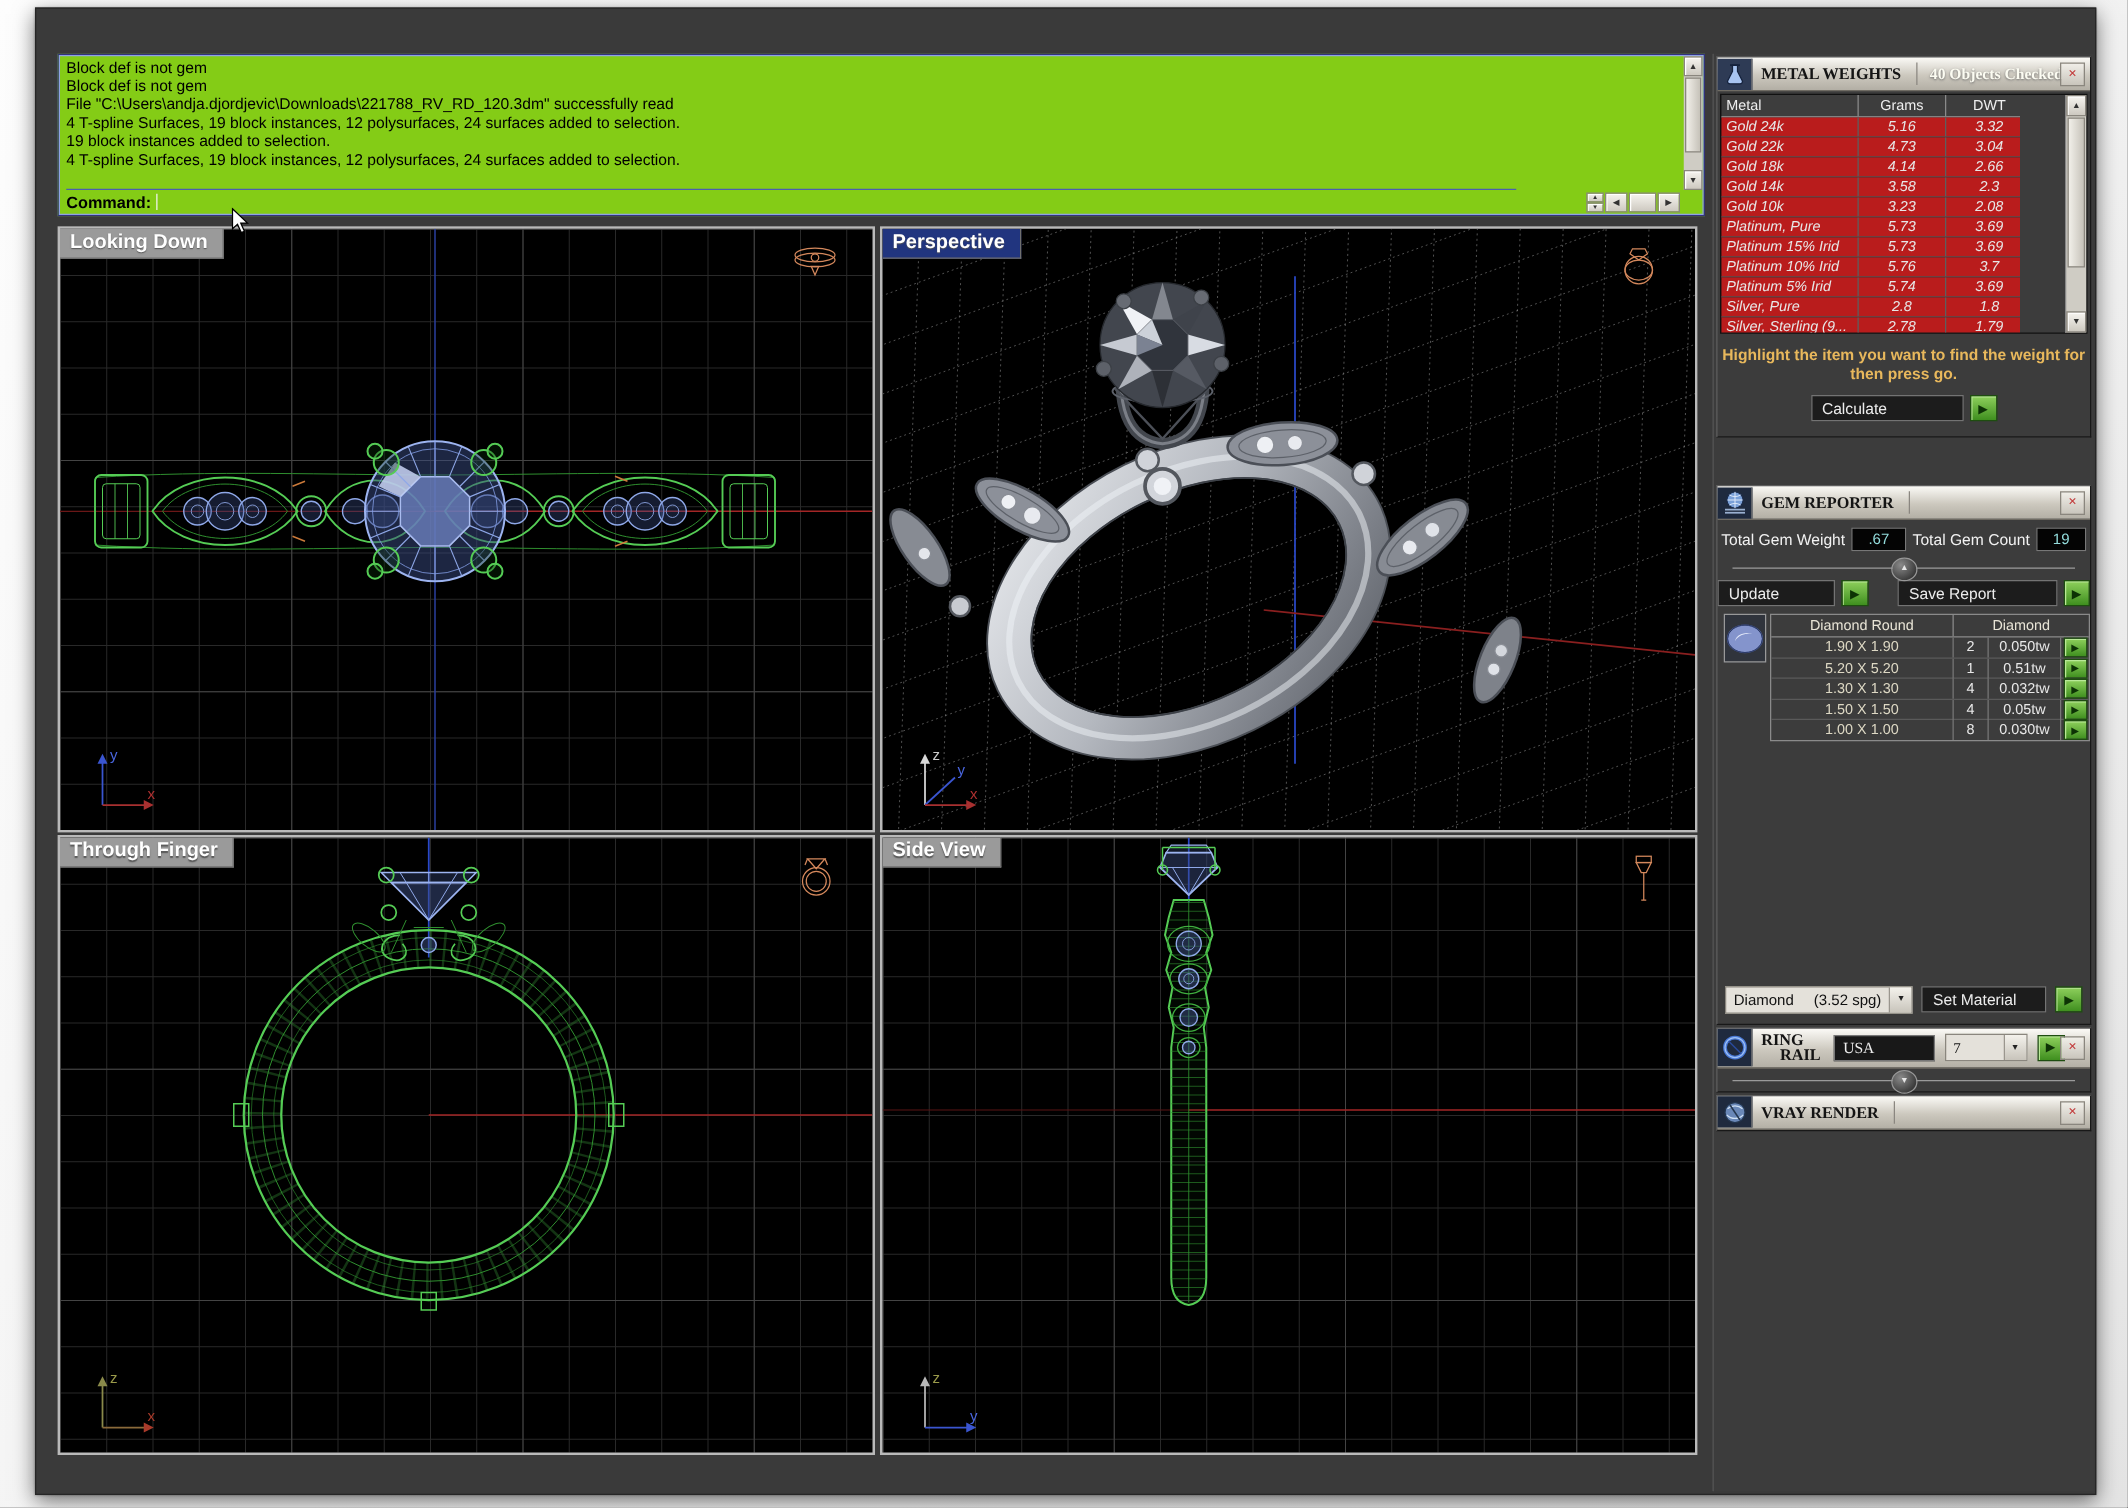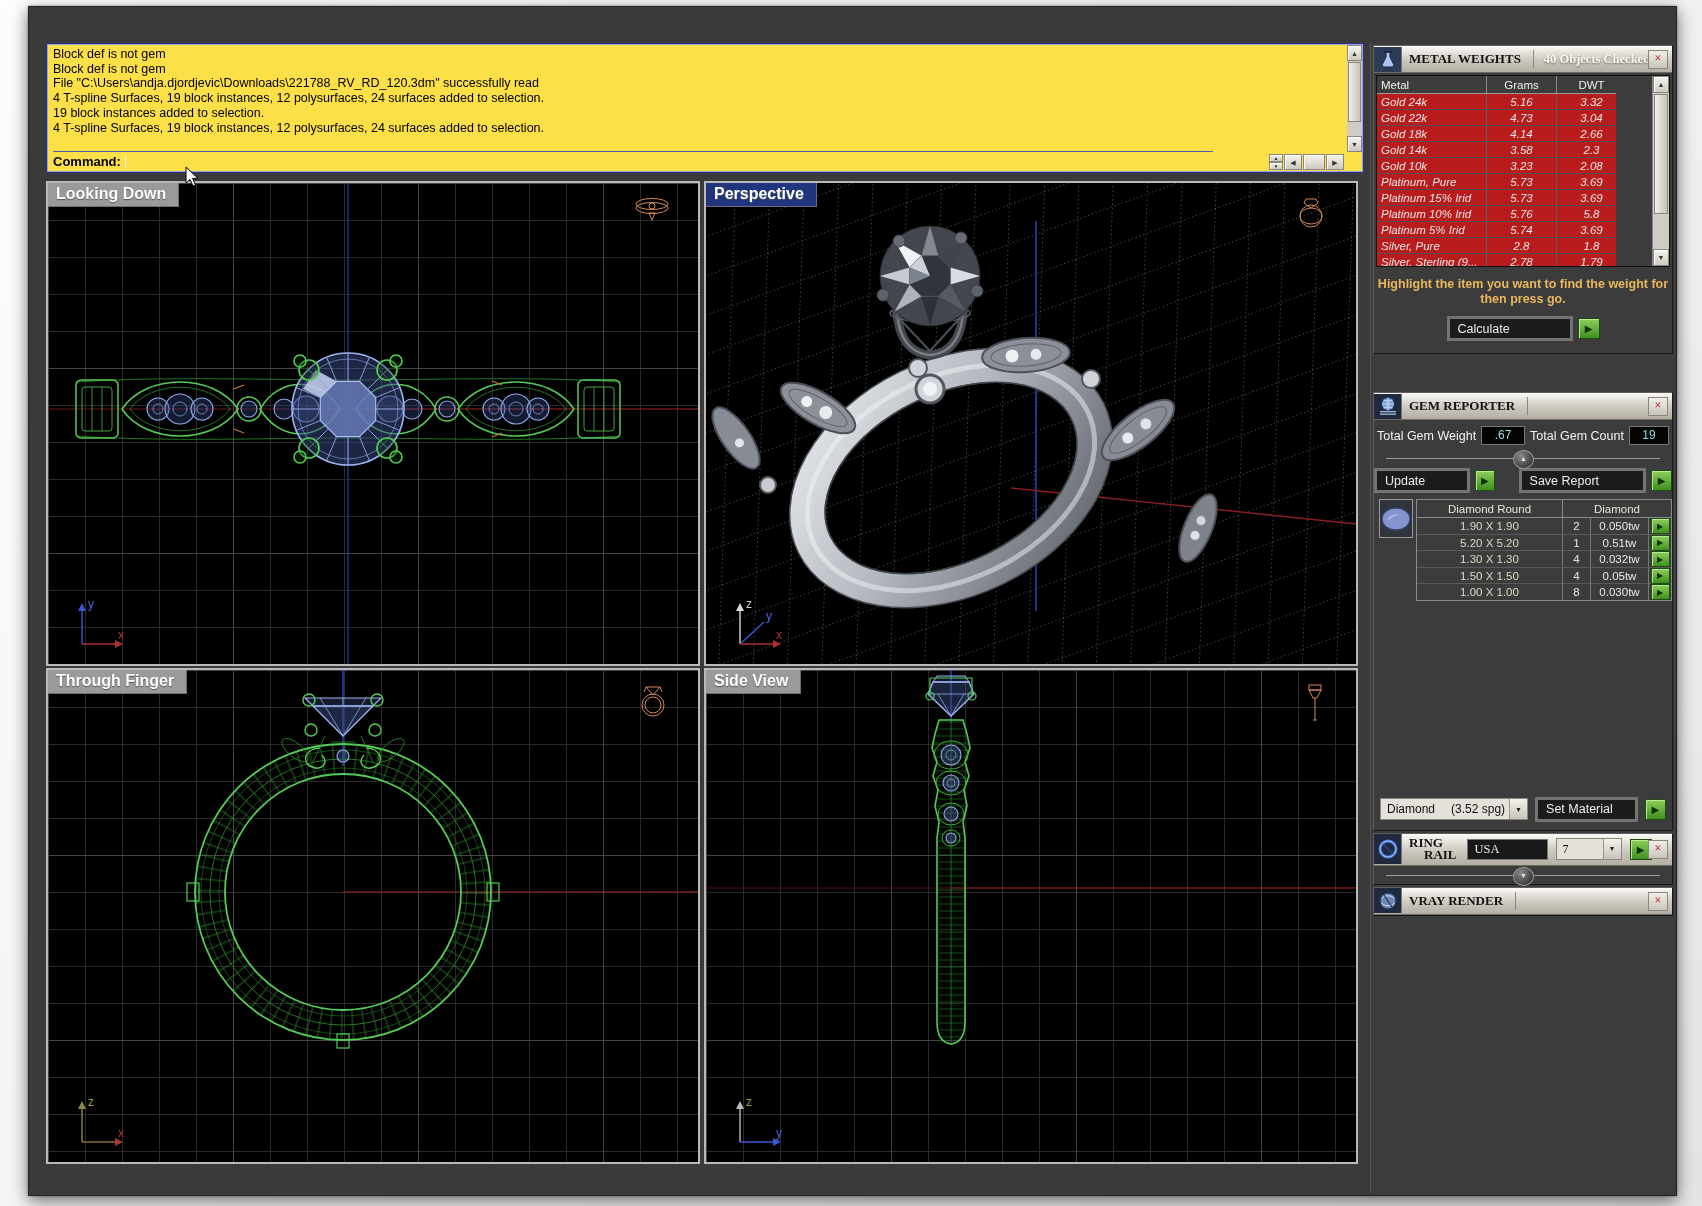--- a/index.html
+++ b/index.html
@@ -1,20 +1,20 @@
 <!DOCTYPE html>
 <html><head>
 <meta charset="utf-8">
 <style>
   html,body{margin:0;padding:0;background:#dedede;}
   .page{position:relative;width:1702px;height:1206px;background:linear-gradient(135deg,#fdfdfd 0%,#f1f1f1 60%,#e4e4e4 100%);overflow:hidden;font-family:"Liberation Sans",sans-serif;-webkit-font-smoothing:antialiased;}
   .app{position:absolute;left:28px;top:6px;width:1647px;height:1188px;background:#3a3a3a;border:1px solid #262626;box-shadow:0 5px 16px rgba(0,0,0,.55),0 0 2px rgba(0,0,0,.4);}
 
   
-  .cmd{position:absolute;left:17px;top:36px;width:1316px;height:128px;background:#fde047;border:1px solid #33337d;box-shadow:inset 0 0 0 1px #8fa3e4;}
+  .cmd{position:absolute;left:17px;top:36px;width:1316px;height:128px;background:#84cc16;border:1px solid #33337d;box-shadow:inset 0 0 0 1px #8fa3e4;}
   .cmd-history{position:absolute;left:6px;top:3px;right:20px;height:100px;color:#000;font-size:12.5px;line-height:14.7px;overflow:hidden;}
   .cmd-line{position:absolute;left:6px;right:150px;bottom:1px;height:19px;border-top:1px solid #4b5fae;font-weight:bold;font-size:13px;color:#000;display:flex;align-items:center;}
   .caret{display:inline-block;width:1px;height:13px;background:#f2f2f2;margin-left:4px;}
   .vscroll{position:absolute;top:1px;right:1px;bottom:20px;width:15px;background:#cfccc4;display:flex;flex-direction:column;}
   .vscroll .sb-btn{height:14px;font-size:7px;}
   .vscroll .sb-thumb{flex:0 0 58px;margin:1px;background:linear-gradient(90deg,#f2f0ea,#c6c2b9);border:1px solid #8a867e;}
   .wbtn{background:linear-gradient(#f6f4ef,#cdc9c0);border:1px solid #8a867e;box-shadow:inset 1px 1px 0 #fff;color:#333;display:flex;align-items:center;justify-content:center;line-height:1;}
   .hctrl{position:absolute;right:19px;bottom:2px;height:16px;display:flex;gap:1px;align-items:stretch;}
   .spin{display:flex;flex-direction:column;width:14px;}
   .spin .wbtn{flex:1;font-size:5px;}
@@ -56,21 +56,21 @@
   .mt-row{display:grid;grid-template-columns:110px 70px 70px 1fr;height:15px;border-bottom:1px solid #4f4f4f;color:#e7e7e7;font-size:11.5px;background:#b91c1c;font-style:italic;}
   .mt-row>div{border-right:1px solid #5e5e5e;display:flex;align-items:center;white-space:nowrap;overflow:hidden;}
   .mt-row .cl{padding-left:4px;} .mt-row .cc{justify-content:center;}
   .mt-scroll{width:16px;background:#cfccc4;display:flex;flex-direction:column;border-left:1px solid #888;}
   .mt-scroll .sb-btn{height:15px;font-size:7px;}
   .mt-scroll .sb-thumb{flex:0 0 118px;margin:1px;background:linear-gradient(90deg,#f2f0ea,#c6c2b9);border:1px solid #8a867e;}
   .mt-scroll .sb-track{flex:1;}
 
   .instruction{color:#e8b85c;font-weight:bold;font-size:12.5px;text-align:center;margin-top:10px;line-height:15px;}
   .btnrow{display:flex;justify-content:center;align-items:center;gap:5px;margin:9px 0 12px 0;}
-  .dbtn{background:#1c1c1c;color:#ececec;font-size:12.5px;border:3px solid #737373;height:19px;display:flex;align-items:center;padding:0 8px;}
+  .dbtn{background:#1c1c1c;color:#ececec;font-size:12.5px;border:1px solid #737373;height:19px;display:flex;align-items:center;padding:0 8px;}
   .gbtn{width:20px;height:19px;background:linear-gradient(#8ed05c,#3f8f1f);border:1px solid #1e4d10;box-shadow:inset 1px 1px 0 #b8e896;color:#0d3305;font-size:10px;display:flex;align-items:center;justify-content:center;}
   .gbtn.sm{width:17px;height:14px;font-size:8px;}
 
   
   .totals{display:flex;align-items:center;gap:5px;padding:6px 3px 4px 3px;color:#f2f2f2;font-size:12.5px;white-space:nowrap;}
   .valbox{background:#040404;border:1px solid #777;color:#93dcdc;text-align:center;height:17px;line-height:17px;font-size:12px;}
   .divider{position:relative;height:16px;margin:1px 12px;}
   .divider::before{content:'';position:absolute;left:0;right:0;top:8px;border-top:1px solid #9a9a9a;}
   .div-knob{position:absolute;left:50%;margin-left:-10px;top:0;width:19px;height:17px;border-radius:50%;background:radial-gradient(circle at 35% 30%,#8a8a8a,#3a3a3a 75%);border:1px solid #999;color:#e6e6e6;font-size:7px;text-align:center;line-height:16px;}
   .gemtbl{display:flex;align-items:flex-start;margin:3px 5px 0 5px;gap:3px;}
@@ -536,21 +536,21 @@
               <div class="mt-row">
                 <div class="cl">Platinum 15% Irid</div>
                 <div class="cc">5.73</div>
                 <div class="cc">3.69</div>
                 <div></div>
               </div>
 
               <div class="mt-row">
                 <div class="cl">Platinum 10% Irid</div>
                 <div class="cc">5.76</div>
-                <div class="cc">5.8</div>
+                <div class="cc">3.7</div>
                 <div></div>
               </div>
 
               <div class="mt-row">
                 <div class="cl">Platinum 5% Irid</div>
                 <div class="cc">5.74</div>
                 <div class="cc">3.69</div>
                 <div></div>
               </div>
 

